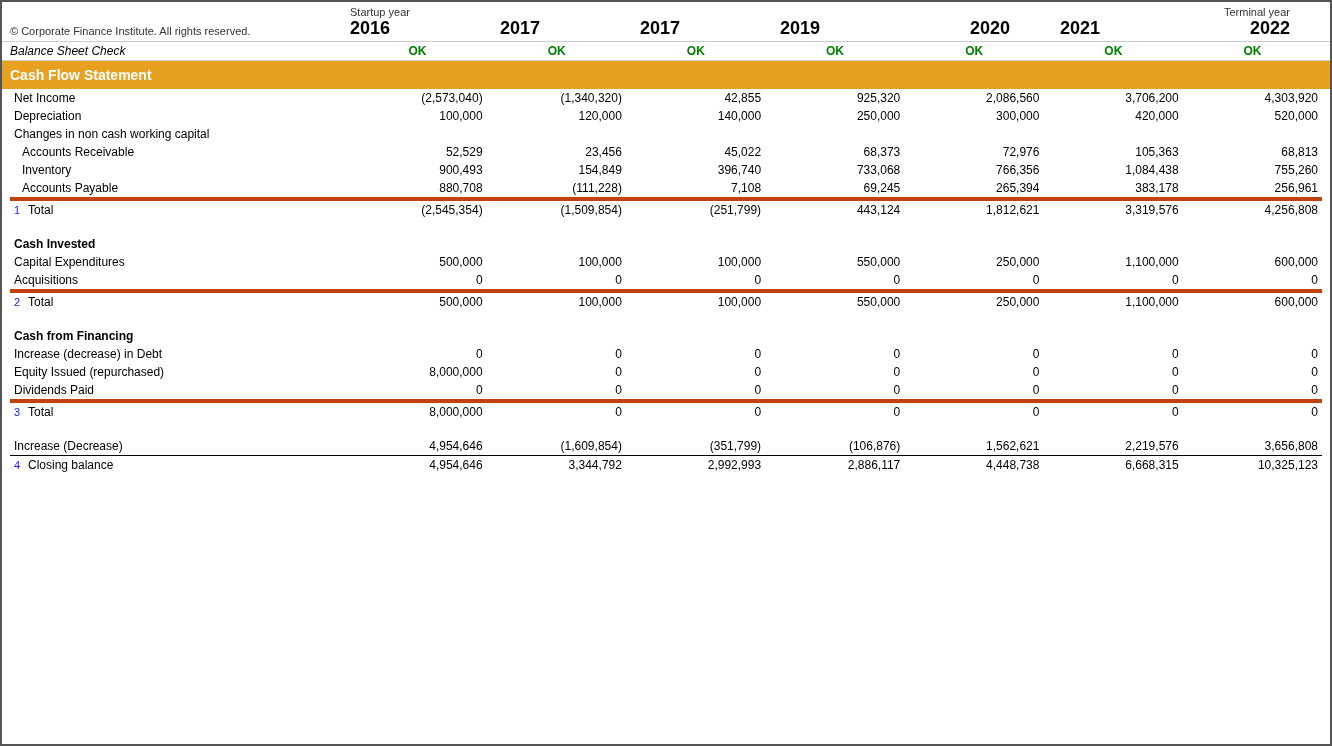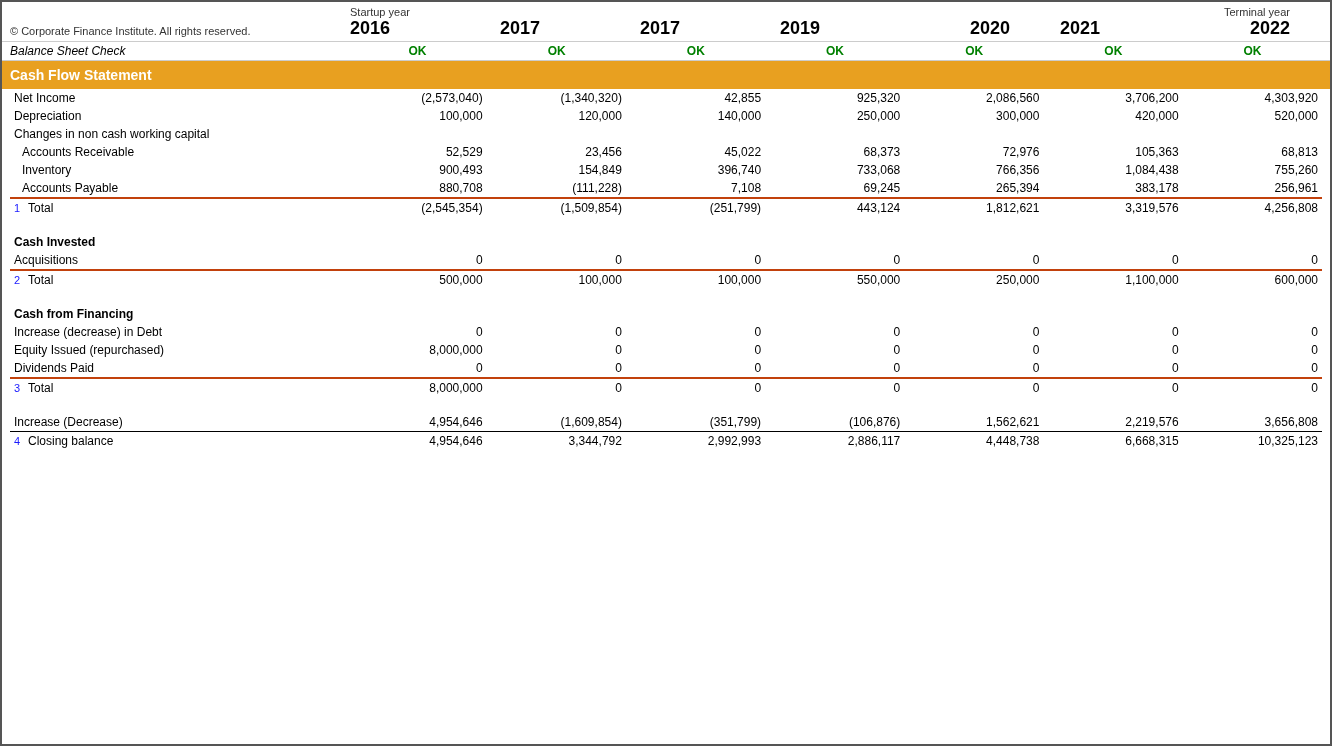--- a/index.html
+++ b/index.html
@@ -67,21 +67,21 @@
     .num-col {
       width: 140px;
       text-align: right;
     }
     .section-title td {
       font-weight: bold;
       padding-top: 10px;
       padding-bottom: 2px;
     }
     .total-row td {
-      border-top: 2px solid #c2410c;
+      border-top: 4px solid #c2410c;
       font-weight: normal;
     }
     .total-row .label-col {
       font-weight: normal;
     }
     .indent {
       padding-left: 12px;
     }
     .spacer-row td {
       padding: 4px 0;
@@ -230,20 +230,30 @@
         <td class="label-col">Cash Invested</td>
         <td class="num-col"></td>
             <td class="num-col"></td>
             <td class="num-col"></td>
         <td class="num-col"></td>
             <td class="num-col"></td>
             <td class="num-col"></td>
             <td class="num-col"></td>
       </tr>
       <tr>
+        <td class="label-col">Capital Expenditures</td>
+        <td class="num-col">500,000</td>
+        <td class="num-col">100,000</td>
+        <td class="num-col">100,000</td>
+        <td class="num-col">550,000</td>
+        <td class="num-col">250,000</td>
+        <td class="num-col">1,100,000</td>
+        <td class="num-col">600,000</td>
+      </tr>
+      <tr>
         <td class="label-col">Acquisitions</td>
         <td class="num-col">0</td>
         <td class="num-col">0</td>
         <td class="num-col">0</td>
         <td class="num-col">0</td>
         <td class="num-col">0</td>
         <td class="num-col">0</td>
         <td class="num-col">0</td>
       </tr>
       <tr class="total-row">

